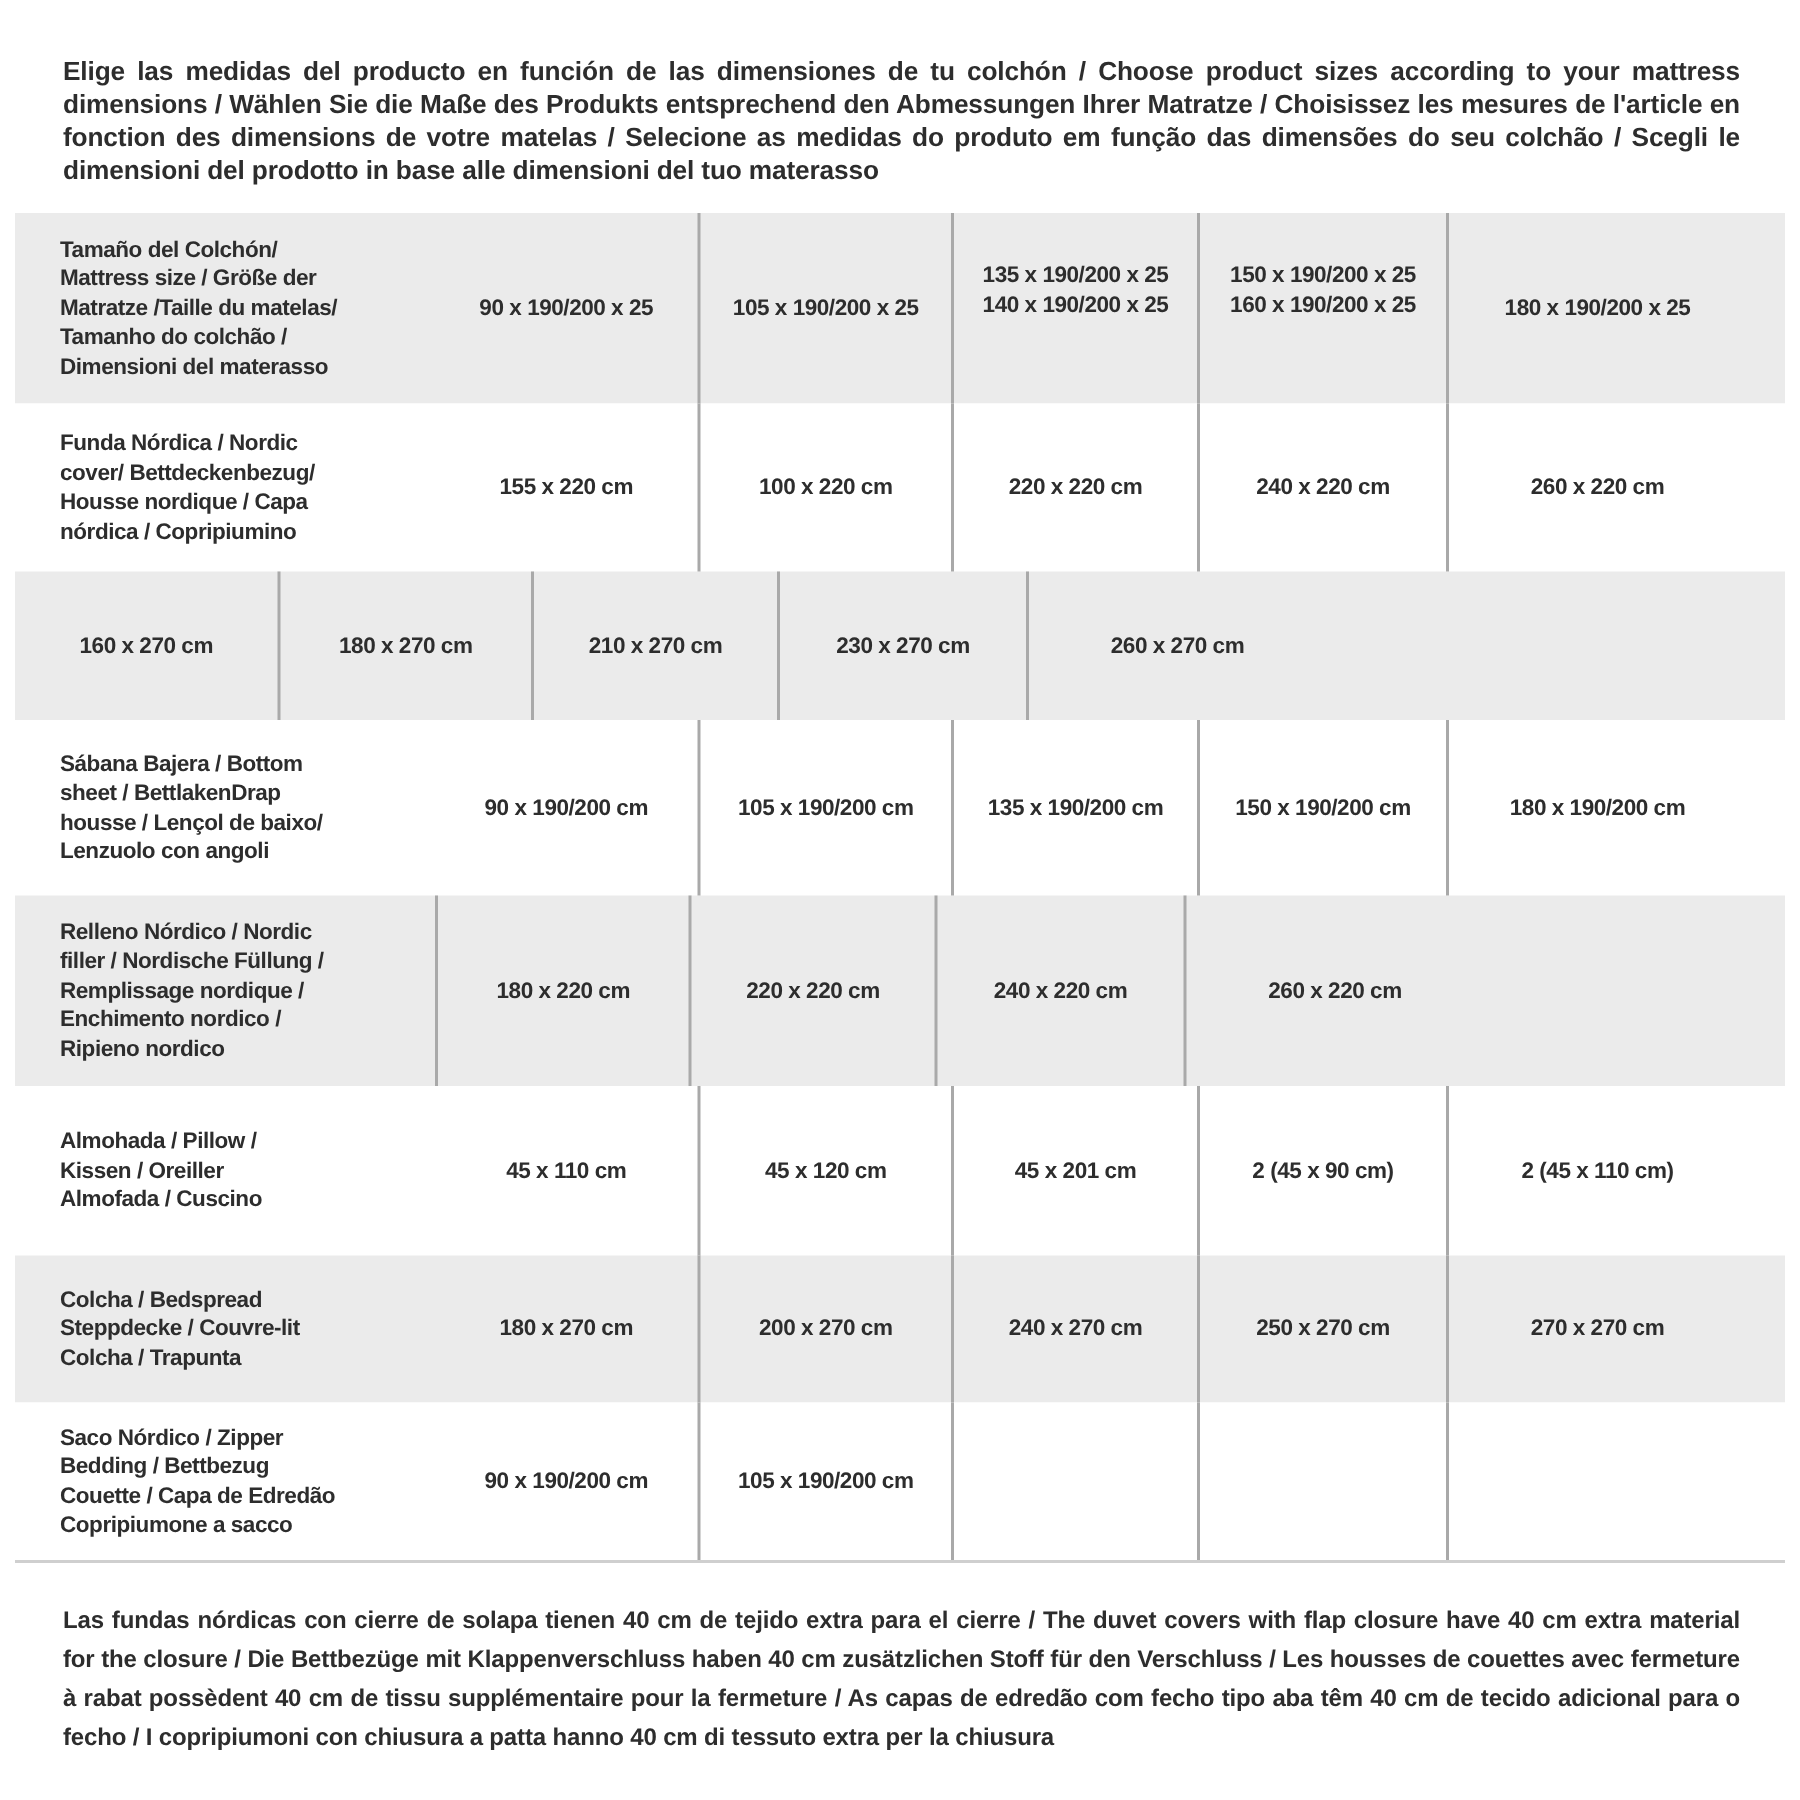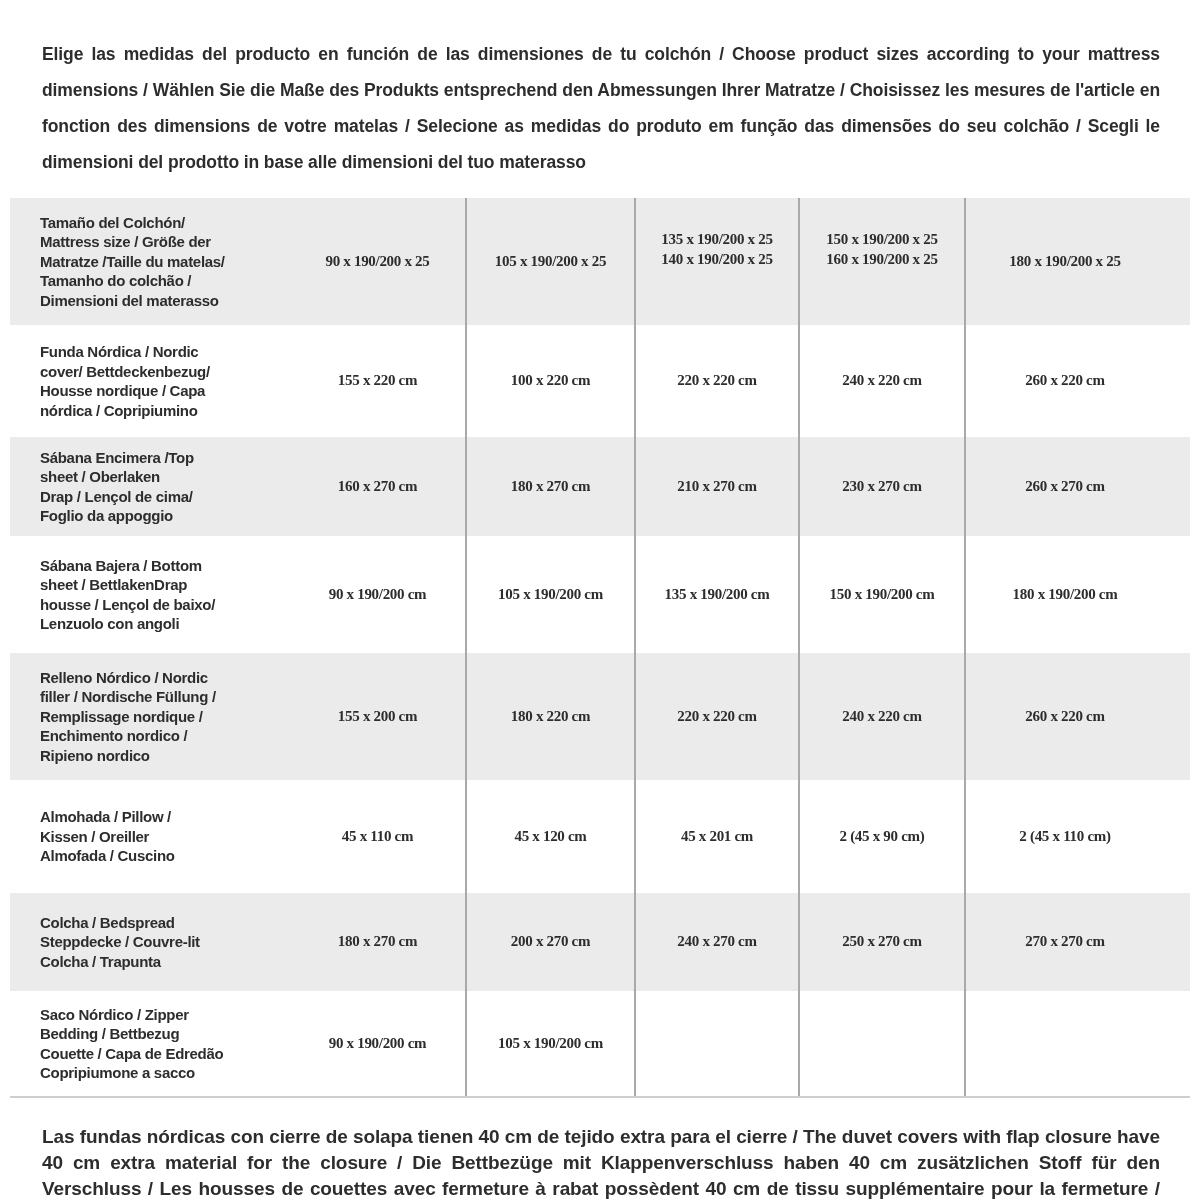--- a/index.html
+++ b/index.html
@@ -17,21 +17,21 @@
   }
   .page {
     position: relative;
     width: 1200px;
     height: 1200px;
     overflow: hidden;
   }
   .intro {
     margin: 36px 40px 18px 42px;
     font-size: 17.5px;
-    line-height: 36px;
+    line-height: 22px;
     text-align: justify;
     letter-spacing: -0.1px;
   }
   .size-table {
     margin: 4px 10px 0 10px;
     width: 1180px;
     border-bottom: 2px solid #cfcfcf;
   }
   .t-row {
     display: flex;
@@ -50,31 +50,30 @@
   }
   .cell.label {
     width: 280px;
     justify-content: flex-start;
     padding-left: 30px;
     text-align: left;
   }
   .cell.val {
     justify-content: center;
     text-align: center;
-    font-family: Liberation Serif, serif;
   }
   .c2 { width: 175px; }
   .c3 { width: 169px; border-left: 2px solid #a9a9a9; }
   .c4 { width: 164px; border-left: 2px solid #a9a9a9; }
   .c5 { width: 166px; border-left: 2px solid #a9a9a9; }
   .c6 { width: 200px; border-left: 2px solid #a9a9a9; }
   .cell.val.two-lines .inner { transform: translateY(-12px); }
   .footer-note {
     margin: 26px 40px 0 42px;
-    font-size: 19px;
+    font-size: 16px;
     line-height: 26px;
     text-align: justify;
     letter-spacing: -0.1px;
   }
 </style>
 </head>
 <body>
 
 <div class="page">
   <p class="intro">Elige las medidas del producto en función de las dimensiones de tu colchón / Choose product sizes according to your mattress dimensions / Wählen Sie die Maße des Produkts entsprechend den Abmessungen Ihrer Matratze / Choisissez les mesures de l'article en fonction des dimensions de votre matelas / Selecione as medidas do produto em função das dimensões do seu colchão / Scegli le dimensioni del prodotto in base alle dimensioni del tuo materasso</p>
@@ -100,24 +99,20 @@
 cover/ Bettdeckenbezug/
 Housse nordique  / Capa
 nórdica / Copripiumino</span></div>
         <div class="cell val c2"><span class="inner">155 x 220 cm</span></div>
         <div class="cell val c3"><span class="inner">100 x 220 cm</span></div>
         <div class="cell val c4"><span class="inner">220 x 220 cm</span></div>
         <div class="cell val c5"><span class="inner">240 x 220 cm</span></div>
         <div class="cell val c6"><span class="inner">260 x 220 cm</span></div>
       </div>
       <div class="t-row gray" style="min-height: 99px;">
-        <div class="cell label two-lines"><span class="inner">Sábana Encimera /Top
-sheet / Oberlaken
-Drap / Lençol de cima/
-Foglio da appoggio</span></div>
         <div class="cell val c2"><span class="inner">160 x 270 cm</span></div>
         <div class="cell val c3"><span class="inner">180 x 270 cm</span></div>
         <div class="cell val c4"><span class="inner">210 x 270 cm</span></div>
         <div class="cell val c5"><span class="inner">230 x 270 cm</span></div>
         <div class="cell val c6"><span class="inner">260 x 270 cm</span></div>
       </div>
       <div class="t-row" style="min-height: 117px;">
         <div class="cell label two-lines"><span class="inner">Sábana Bajera / Bottom
 sheet / BettlakenDrap
 housse / Lençol de baixo/
@@ -127,21 +122,20 @@
         <div class="cell val c4"><span class="inner">135 x 190/200 cm</span></div>
         <div class="cell val c5"><span class="inner">150 x 190/200 cm</span></div>
         <div class="cell val c6"><span class="inner">180 x 190/200 cm</span></div>
       </div>
       <div class="t-row gray" style="min-height: 127px;">
         <div class="cell label two-lines"><span class="inner">Relleno Nórdico / Nordic
 filler / Nordische Füllung /
 Remplissage nordique /
 Enchimento nordico /
 Ripieno nordico</span></div>
-        <div class="cell val c2"><span class="inner">155 x 200 cm</span></div>
         <div class="cell val c3"><span class="inner">180 x 220 cm</span></div>
         <div class="cell val c4"><span class="inner">220 x 220 cm</span></div>
         <div class="cell val c5"><span class="inner">240 x 220 cm</span></div>
         <div class="cell val c6"><span class="inner">260 x 220 cm</span></div>
       </div>
       <div class="t-row" style="min-height: 113px;">
         <div class="cell label two-lines"><span class="inner">Almohada  / Pillow /
 Kissen / Oreiller
 Almofada / Cuscino</span></div>
         <div class="cell val c2"><span class="inner">45 x 110 cm</span></div>

